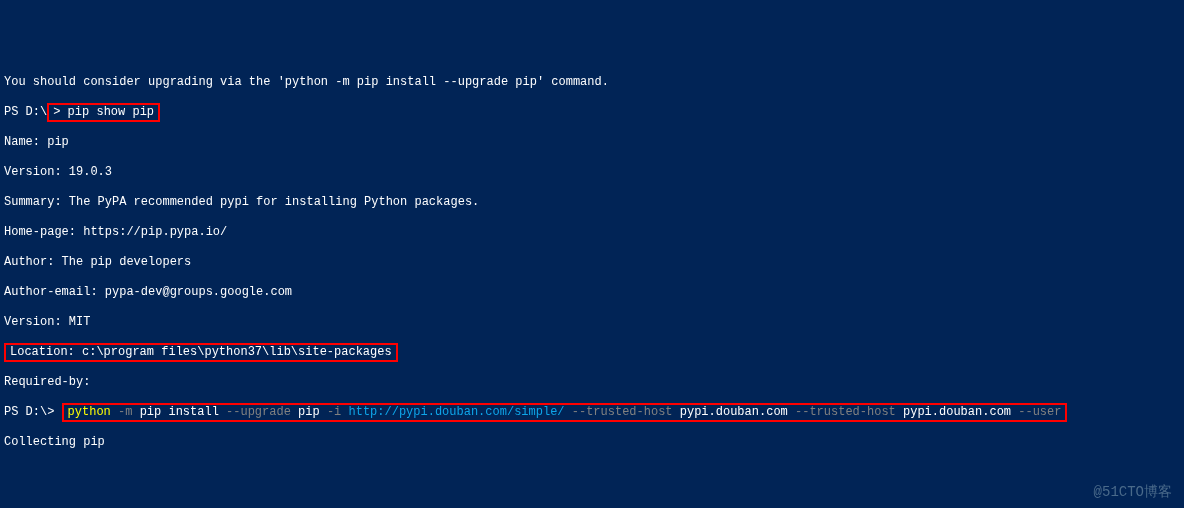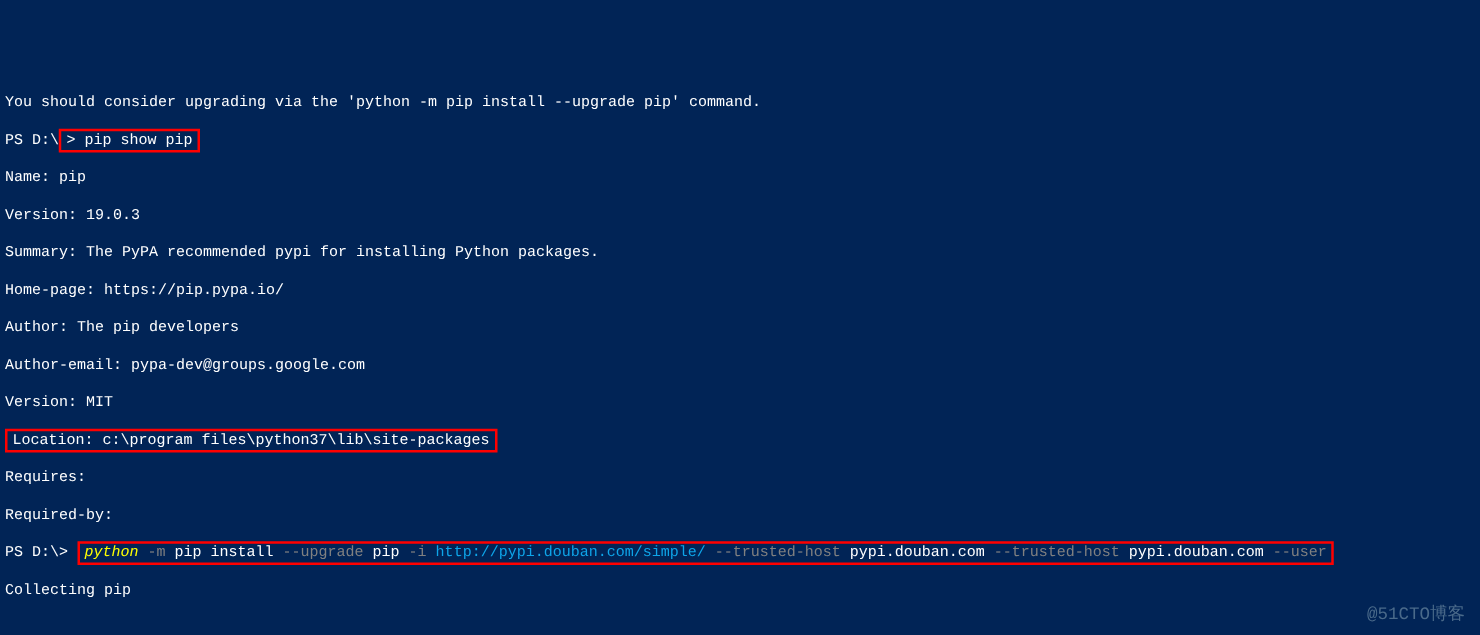--- a/index.html
+++ b/index.html
@@ -17,21 +17,20 @@
       height: 508px;
       overflow: hidden;
       padding: 0 4px;
       white-space: pre;
     }
     .line {
       display: block;
     }
     .yellow {
       color: #ffff00;
-      font-style: italic;
     }
     .gray {
       color: #808080;
     }
     .cyan {
       color: #0ea5e9;
     }
     .red-box {
       border: 2px solid #ff0000;
       display: inline-block;
@@ -55,21 +54,20 @@
 <span class="line">You should consider upgrading via the 'python -m pip install --upgrade pip' command.</span>
 <span class="line"><span>PS D:\</span><span class="red-box">&gt; pip show pip</span></span>
 <span class="line">Name: pip</span>
 <span class="line">Version: 19.0.3</span>
 <span class="line">Summary: The PyPA recommended pypi for installing Python packages.</span>
 <span class="line">Home-page: https://pip.pypa.io/</span>
 <span class="line">Author: The pip developers</span>
 <span class="line">Author-email: pypa-dev@groups.google.com</span>
 <span class="line">Version: MIT</span>
 <span class="line"><span class="red-box">Location: c:\program files\python37\lib\site-packages</span></span>
-<span class="line">Requires:</span>
 <span class="line">Required-by:</span>
 <span class="line"><span>PS D:\&gt; </span><span class="red-box"><span class="yellow">python</span><span class="gray"> -m</span><span> pip install </span><span class="gray">--upgrade</span><span> pip </span><span class="gray">-i</span><span class="cyan"> http://pypi.douban.com/simple/ </span><span class="gray">--trusted-host</span><span> pypi.douban.com </span><span class="gray">--trusted-host</span><span> pypi.douban.com </span><span class="gray">--user</span></span></span>
 <span class="line">Collecting pip</span>
 
 
 
 
 
 
 

